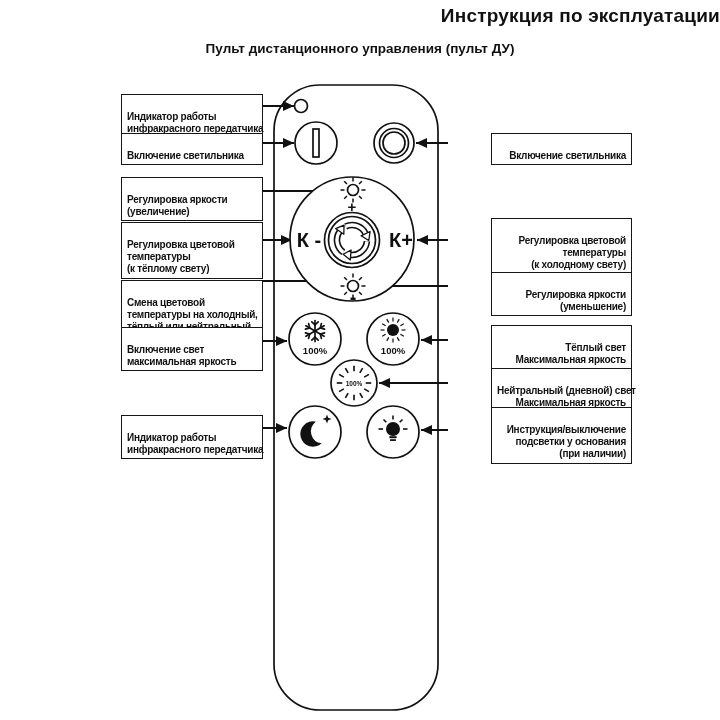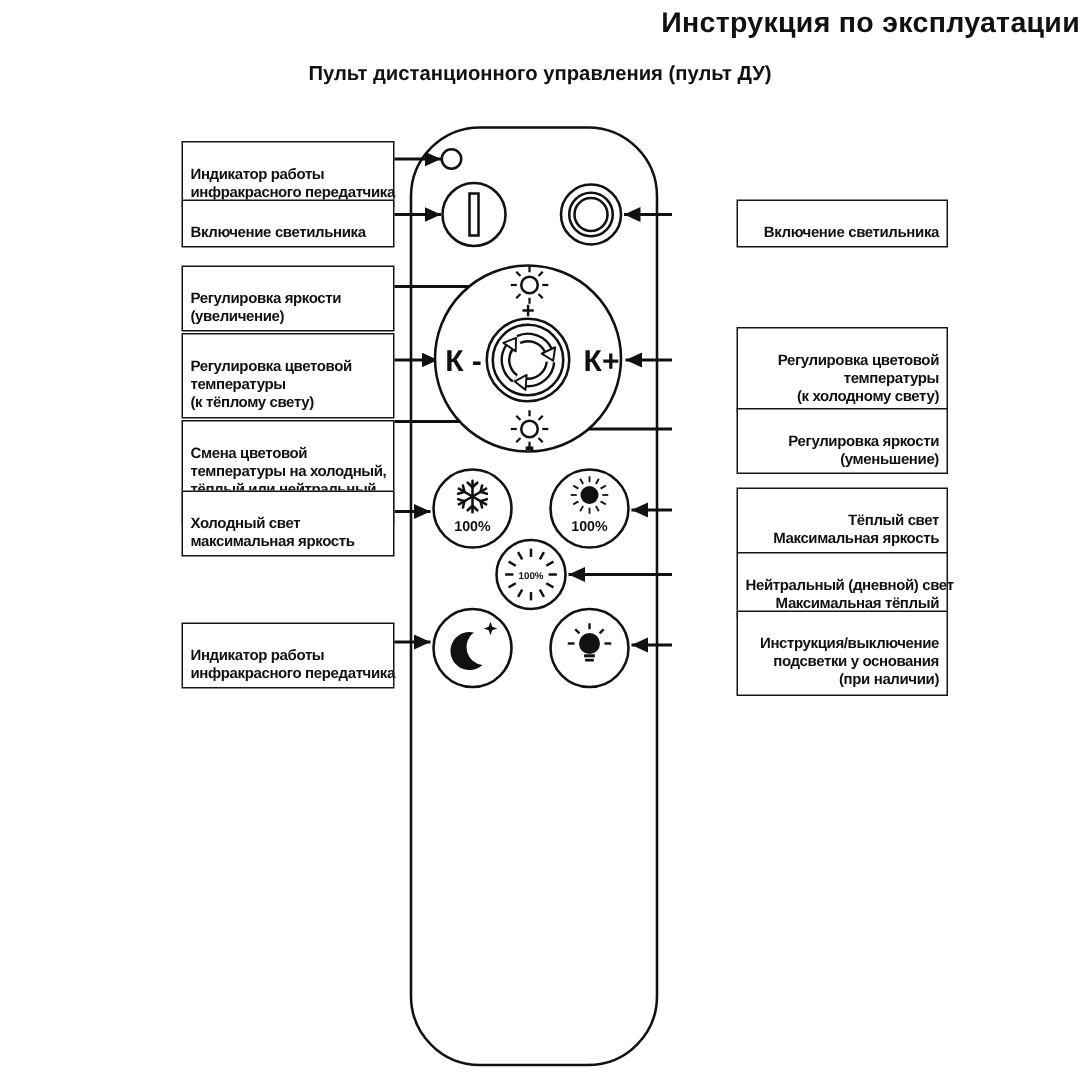--- a/index.html
+++ b/index.html
@@ -183,30 +183,30 @@
 <div class="box left" style="top:133px">Включение светильника</div>
 <div class="box left" style="top:177px">Регулировка яркости
 (увеличение)</div>
 <div class="box left" style="top:222px">Регулировка цветовой
 температуры
 (к тёплому свету)</div>
 <div class="box left" style="top:280px">Смена цветовой
 температуры на холодный,
 тёплый или нейтральный
 (дневной) свет</div>
-<div class="box left" style="top:327px">Холодный свет
+<div class="box left" style="top:327px">Включение свет
 максимальная яркость</div>
 <div class="box left" style="top:415px">Индикатор работы
 инфракрасного передатчика</div>
 
 <div class="box right" style="top:133px">Включение светильника</div>
 <div class="box right" style="top:218px">Регулировка цветовой
 температуры
 (к холодному свету)</div>
 <div class="box right" style="top:272px">Регулировка яркости
 (уменьшение)</div>
 <div class="box right" style="top:325px">Тёплый свет
 Максимальная яркость</div>
 <div class="box right" style="top:368px">Нейтральный (дневной) свет
-Максимальная тёплый</div>
+Максимальная яркость</div>
 <div class="box right" style="top:407px">Инструкция/выключение
 подсветки у основания
 (при наличии)</div>
 
 </body></html>

